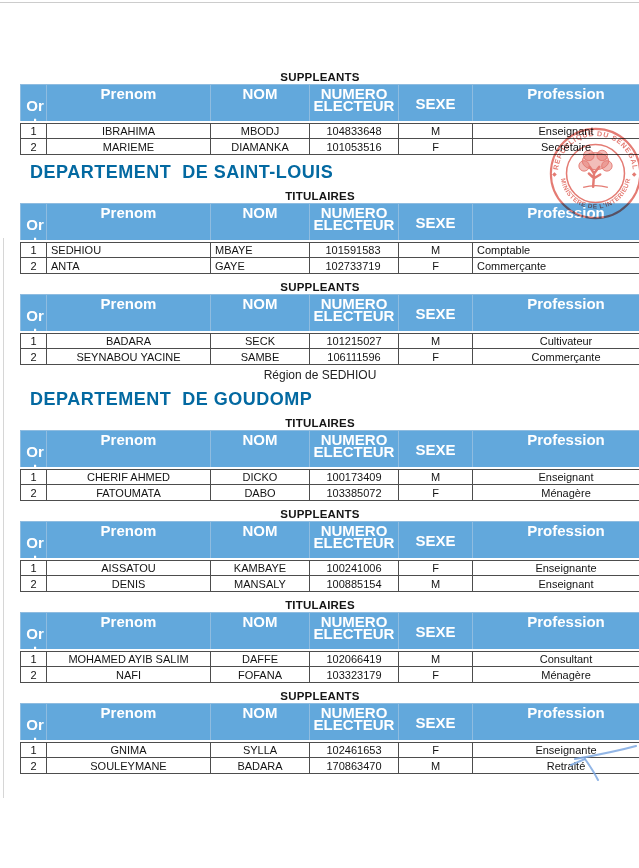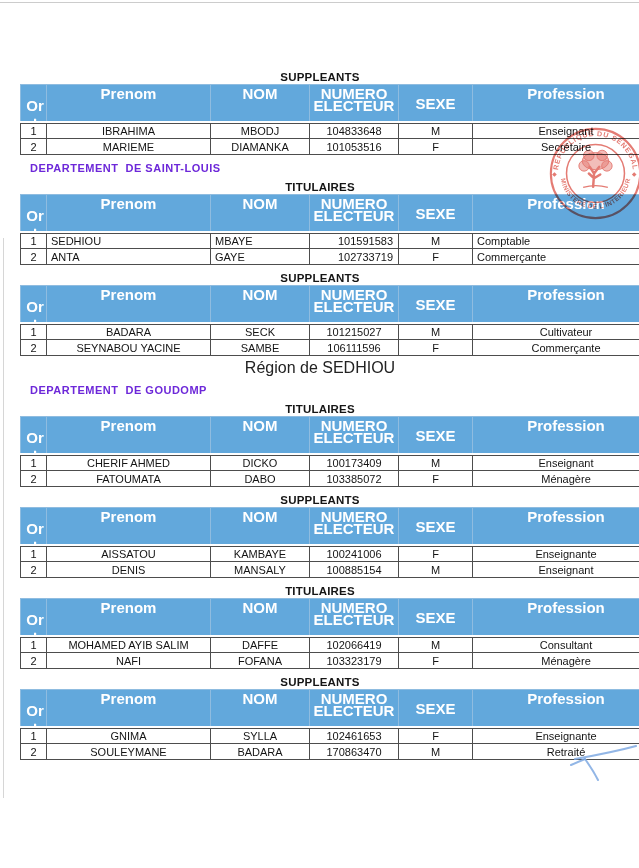--- a/index.html
+++ b/index.html
@@ -15,26 +15,26 @@
   .scan-edge-left{position:absolute;top:238px;left:3px;width:1px;height:560px;background:#d6d6d6;}
 
   .content{position:absolute;top:64px;left:0;width:639px;}
 
   .caption{
     width:600px;margin:7px 0 1px 20px;
     text-align:center;font-weight:700;font-size:11.5px;letter-spacing:.2px;color:#151515;
   }
   .department{
     margin:7px 16px 0 30px;
-    font-weight:800;font-size:11px;letter-spacing:.5px;color:#6d28d9;
+    font-weight:800;font-size:18px;letter-spacing:.5px;color:#0369a1;
     white-space:pre-wrap;
   }
   .note{
     width:600px;margin:3px 0 0 20px;
-    text-align:center;font-size:16px;color:#222;
+    text-align:center;font-size:12px;color:#222;
   }
 
   table.roster{
     width:600px;margin:1px 0 0 20px;
     border-collapse:collapse;table-layout:fixed;
     font-size:11px;
     border:1px solid #5a5a5a;
   }
   .c-or{width:22px}.c-prenom{width:157px}.c-nom{width:92px}
   .c-numero{width:82px}.c-sexe{width:67px}.c-profession{width:180px}
@@ -55,21 +55,21 @@
     height:15px;padding:0 3px;
     text-align:center;color:#141414;
     overflow:hidden;white-space:nowrap;
   }
   table.roster tbody tr:first-child td{box-shadow:inset 0 1px 0 #4d4d4d;}
   table.roster td.c-or{font-size:11px;}
 
   table.roster.align-left td.c-prenom,
   table.roster.align-left td.c-nom,
   table.roster.align-left td.c-profession{text-align:left;padding-left:4px;}
-  table.roster.align-left td.c-numero{text-align:right;padding-right:5px;}
+  table.roster.align-left td.c-numero{padding-right:5px;}
 
   .stamp{
     position:absolute;left:548px;top:126px;width:95px;height:95px;
     opacity:.8;mix-blend-mode:multiply;pointer-events:none;
   }
   .stamp text{fill:var(--stamp-red,#dd5a50);font-family:"Liberation Sans",sans-serif;font-weight:700;}
   .stamp .ring{stroke:var(--stamp-red,#dd5a50);fill:none;}
   .stamp .tree{stroke:var(--stamp-red,#dd5a50);}
 
   .pen-mark{position:absolute;left:552px;top:726px;width:87px;height:56px;pointer-events:none;}

